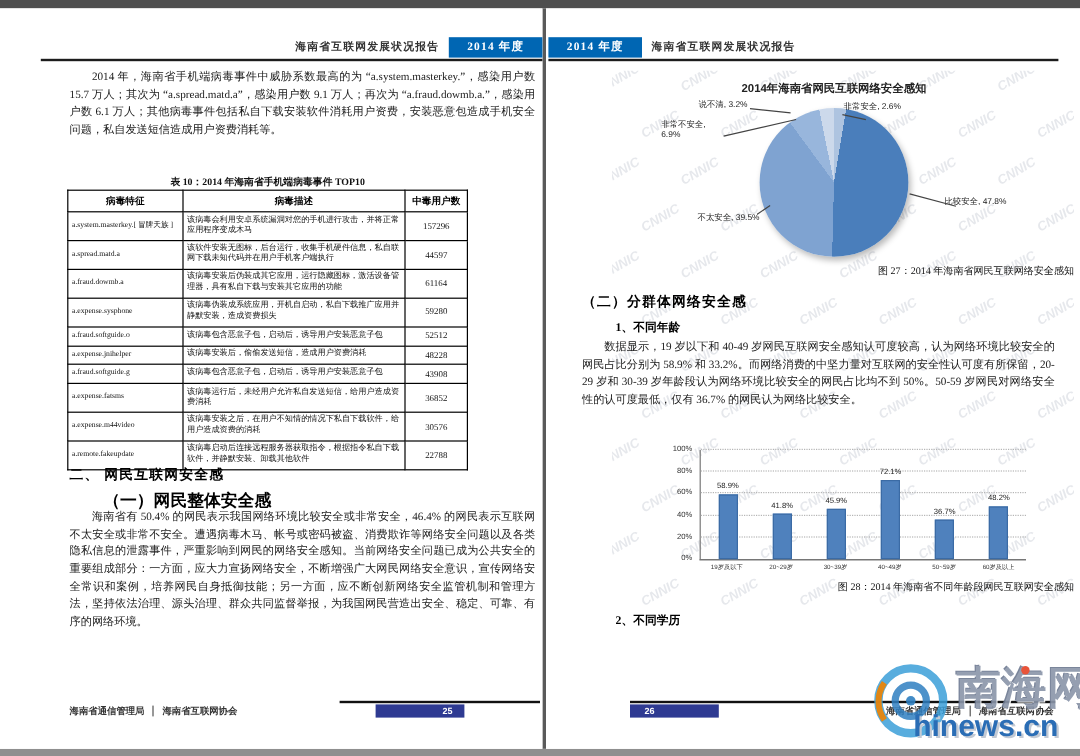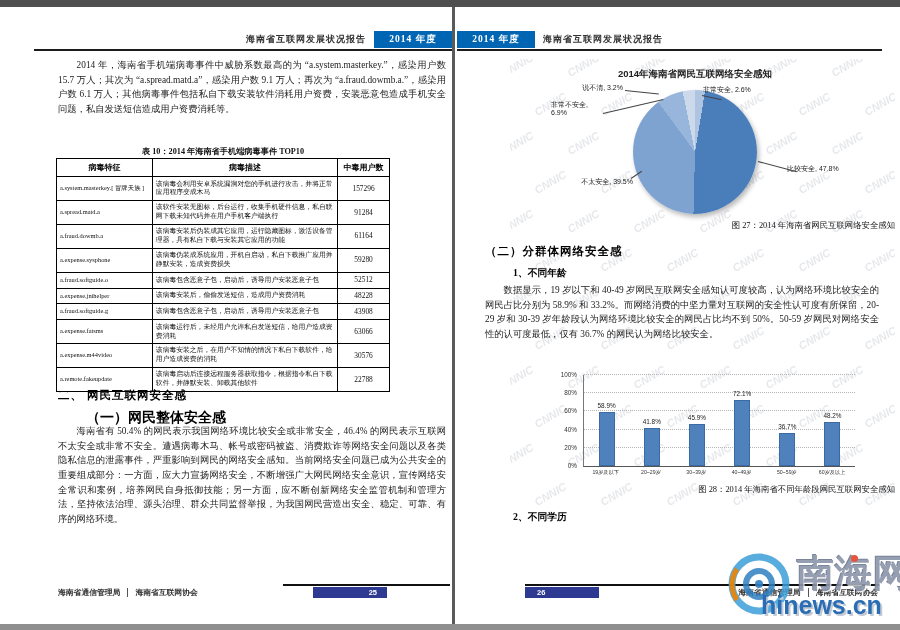--- a/index.html
+++ b/index.html
@@ -140,21 +140,21 @@
       </thead>
     <tbody>
         <tr>
           <td class="col-name">a.system.masterkey.[ 冒牌天族 ]</td>
           <td class="col-desc">该病毒会利用安卓系统漏洞对您的手机进行攻击，并将正常应用程序变成木马</td>
           <td class="col-num">157296</td>
         </tr>
         <tr>
           <td class="col-name">a.spread.matd.a</td>
           <td class="col-desc">该软件安装无图标，后台运行，收集手机硬件信息，私自联网下载未知代码并在用户手机客户端执行</td>
-          <td class="col-num">91284</td>
+          <td class="col-num">44597</td>
         </tr>
         <tr>
           <td class="col-name">a.fraud.dowmb.a</td>
           <td class="col-desc">该病毒安装后伪装成其它应用，运行隐藏图标，激活设备管理器，具有私自下载与安装其它应用的功能</td>
           <td class="col-num">61164</td>
         </tr>
         <tr>
           <td class="col-name">a.expense.sysphone</td>
           <td class="col-desc">该病毒伪装成系统应用，开机自启动，私自下载推广应用并静默安装，造成资费损失</td>
           <td class="col-num">59280</td>
@@ -170,21 +170,21 @@
           <td class="col-num">48228</td>
         </tr>
         <tr>
           <td class="col-name">a.fraud.softguide.g</td>
           <td class="col-desc">该病毒包含恶意子包，启动后，诱导用户安装恶意子包</td>
           <td class="col-num">43908</td>
         </tr>
         <tr>
           <td class="col-name">a.expense.fatsms</td>
           <td class="col-desc">该病毒运行后，未经用户允许私自发送短信，给用户造成资费消耗</td>
-          <td class="col-num">63066</td>
+          <td class="col-num">36852</td>
         </tr>
         <tr>
           <td class="col-name">a.expense.m44video</td>
           <td class="col-desc">该病毒安装之后，在用户不知情的情况下私自下载软件，给用户造成资费的消耗</td>
           <td class="col-num">30576</td>
         </tr>
         <tr>
           <td class="col-name">a.remote.fakeupdate</td>
           <td class="col-desc">该病毒启动后连接远程服务器获取指令，根据指令私自下载软件，并静默安装、卸载其他软件</td>
           <td class="col-num">22788</td>

